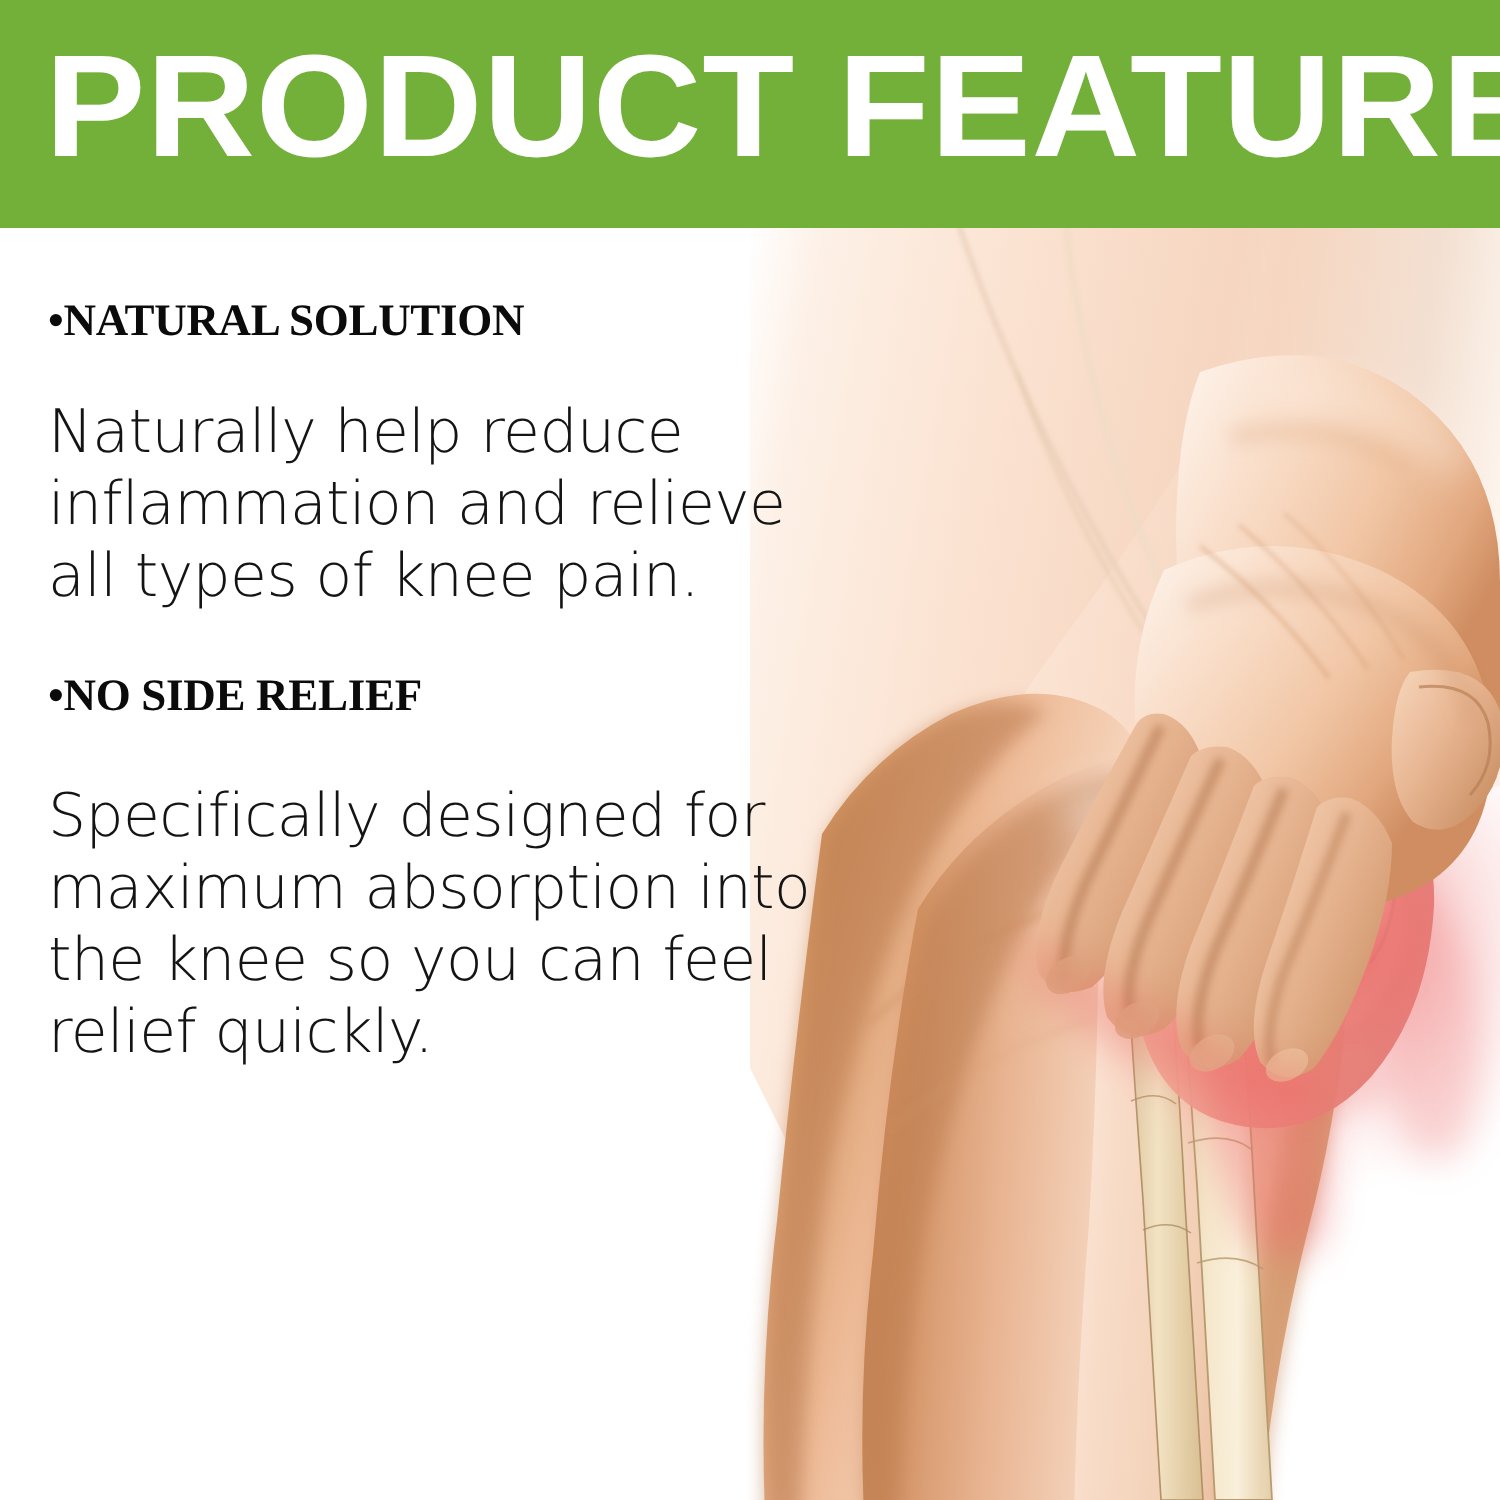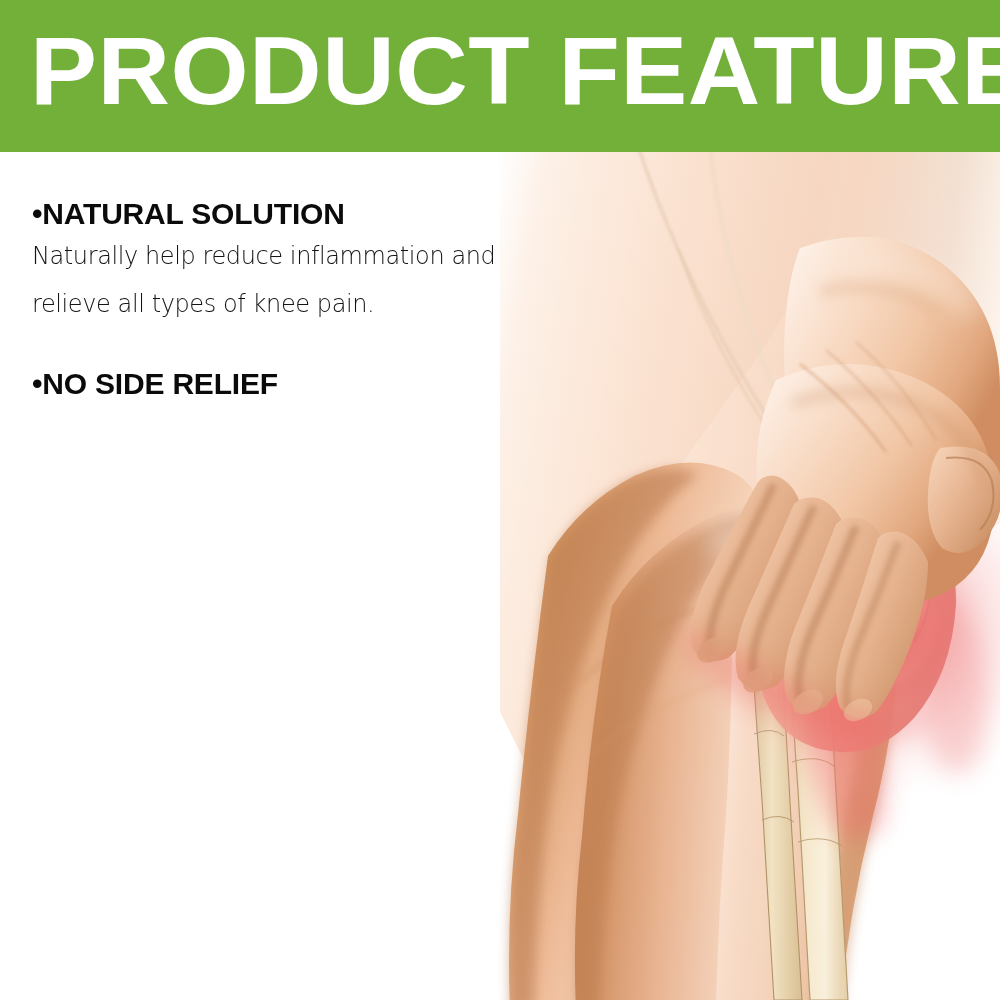--- a/index.html
+++ b/index.html
@@ -44,35 +44,36 @@
   
   #features-column {
     position:absolute;
     left:32px; top:196px;
     width:528px;
     z-index:30;
   }
   .feature-block { margin-bottom:38px; }
   .feature-block:last-child { margin-bottom:0; }
   .feature-heading {
-    font-family:Liberation Sans, sans-serif;
+    font-family:Liberation Serif, serif;
     font-weight:bold;
     font-size:30px;
     line-height:36px;
     letter-spacing:-0.2px;
     color:#0b0b0b;
     white-space:nowrap;
   }
   .feature-body {
     font-family:"DejaVu Sans", sans-serif;
     font-weight:300;
-    font-size:24px;
+    font-size:40px;
     line-height:48px;
     letter-spacing:-0.4px;
     color:#141414;
+    margin-top:32px;
   }
 
   
   #illustration {
     position:absolute;
     left:380px; top:152px;
     width:620px; height:848px;
     z-index:10;
   }
   #illustration svg { display:block; width:100%; height:100%; }
@@ -330,17 +331,18 @@
     <div class="feature-block">
       <div class="feature-heading">•NATURAL SOLUTION</div>
       <div class="feature-body">Naturally help reduce inflammation and relieve all types of knee pain.</div>
     </div>
 
     <div class="feature-block">
       <div class="feature-heading">•NO SIDE RELIEF</div>
     </div>
 
     <div class="feature-block">
+      <div class="feature-body">Specifically designed for maximum absorption into the knee so you can feel relief quickly.</div>
     </div>
 
   </div>
 
 </div>
 
 </body></html>

